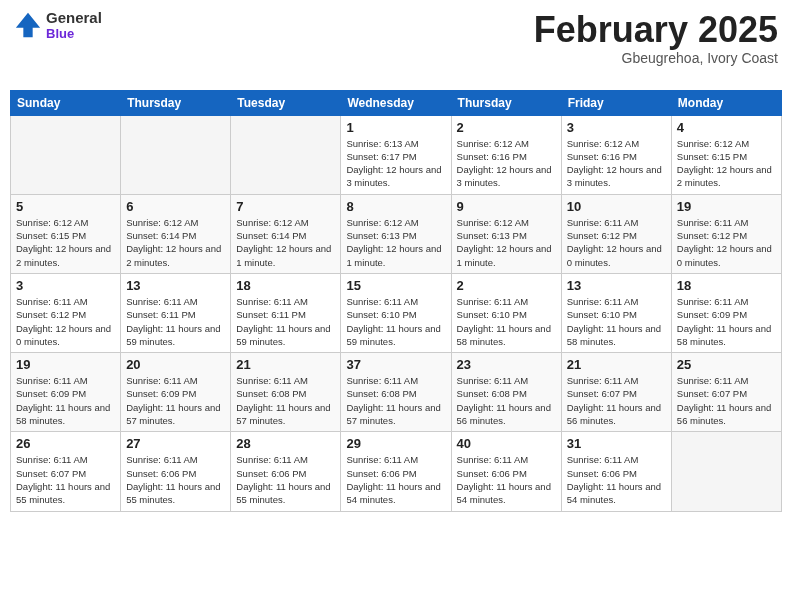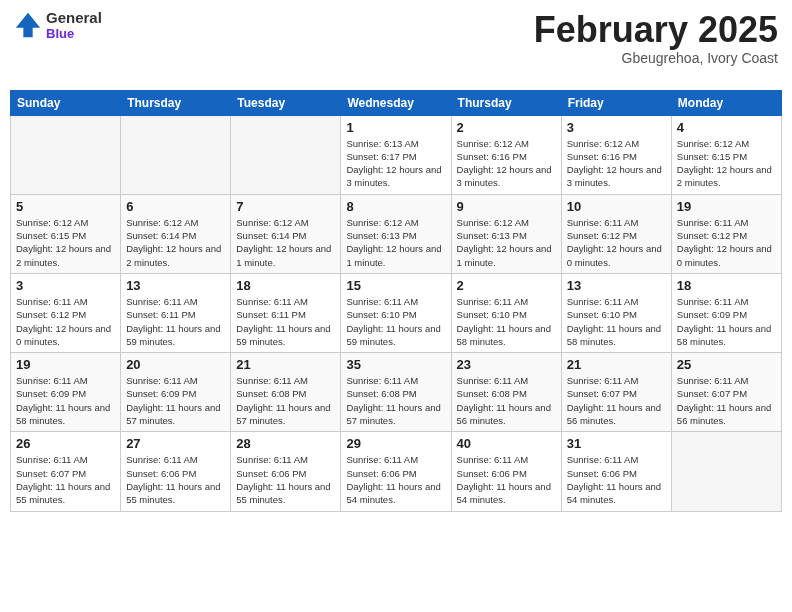--- a/index.html
+++ b/index.html
@@ -256,21 +256,21 @@
 Sunset: 6:09 PM
 Daylight: 11 hours and 57 minutes.</div>
         </td>
         <td>
           <div class="day-number">21</div>
           <div class="day-info" style="white-space: pre-line;">Sunrise: 6:11 AM
 Sunset: 6:08 PM
 Daylight: 11 hours and 57 minutes.</div>
         </td>
         <td>
-          <div class="day-number">35</div>
+          <div class="day-number">37</div>
           <div class="day-info" style="white-space: pre-line;">Sunrise: 6:11 AM
 Sunset: 6:08 PM
 Daylight: 11 hours and 57 minutes.</div>
         </td>
         <td>
           <div class="day-number">23</div>
           <div class="day-info" style="white-space: pre-line;">Sunrise: 6:11 AM
 Sunset: 6:08 PM
 Daylight: 11 hours and 56 minutes.</div>
         </td>

